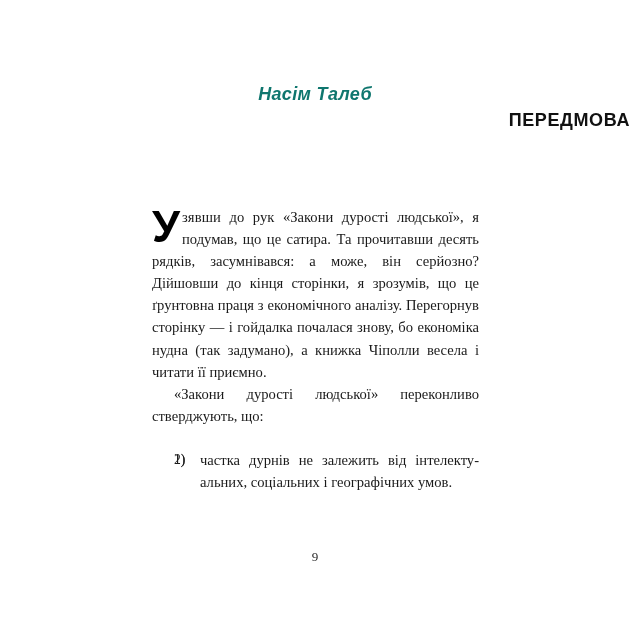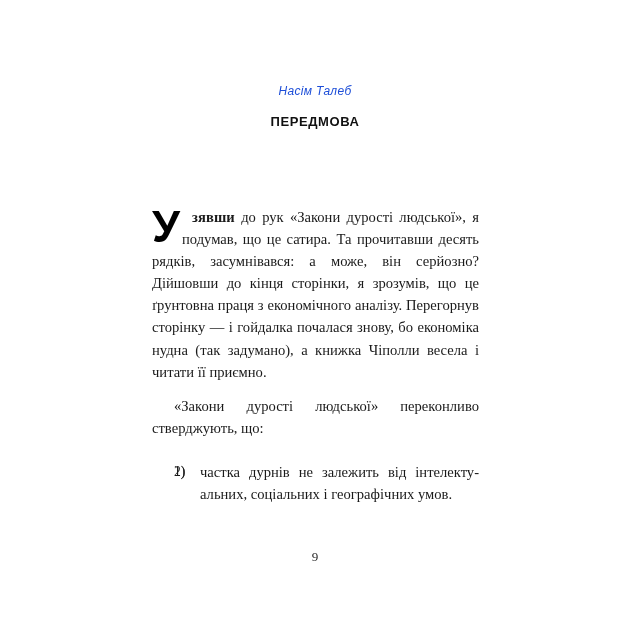--- a/index.html
+++ b/index.html
@@ -26,35 +26,37 @@
     position: absolute;
     left: 0;
     top: 84px;
     width: 630px;
     text-align: center;
   }
 
   .author {
     font-family: "Liberation Sans", "DejaVu Sans", sans-serif;
     font-style: italic;
-    font-size: 12px;
+    font-size: 18px;
     letter-spacing: 0.35px;
-    color: #1d4ed8;
+    color: #0f766e;
     line-height: 1.2;
+    font-weight: bold;
   }
 
   .chapter-title {
-    margin-top: 16px;
+    margin-top: 4px;
     font-family: "Liberation Sans", "DejaVu Sans", sans-serif;
     font-weight: bold;
-    font-size: 13px;
+    font-size: 18px;
     letter-spacing: 0.6px;
     color: #111111;
     line-height: 1.2;
     font-variant: small-caps;
+    text-align: right;
   }
 
   
   .column {
     position: absolute;
     left: 152px;
     top: 206px;
     width: 327px;
   }
 
@@ -78,28 +80,27 @@
     font-family: "Liberation Sans", "DejaVu Sans", sans-serif;
     font-weight: bold;
     font-size: 45px;
     line-height: 37px;
     margin: 2px 3px 0 0;
     color: #000000;
     letter-spacing: -1px;
   }
 
   .lead-bold {
-    font-weight: bold;
+    font-weight: normal;
     letter-spacing: 0.1px;
-    margin-left: 10px;
   }
 
   .par-indent {
     text-indent: 22px;
-    margin-top: 12px;
+    margin-top: 0;
   }
 
   
   .num-list {
     margin: 22px 0 0 0;
     padding: 0;
     list-style: none;
   }
 
   .num-item {

